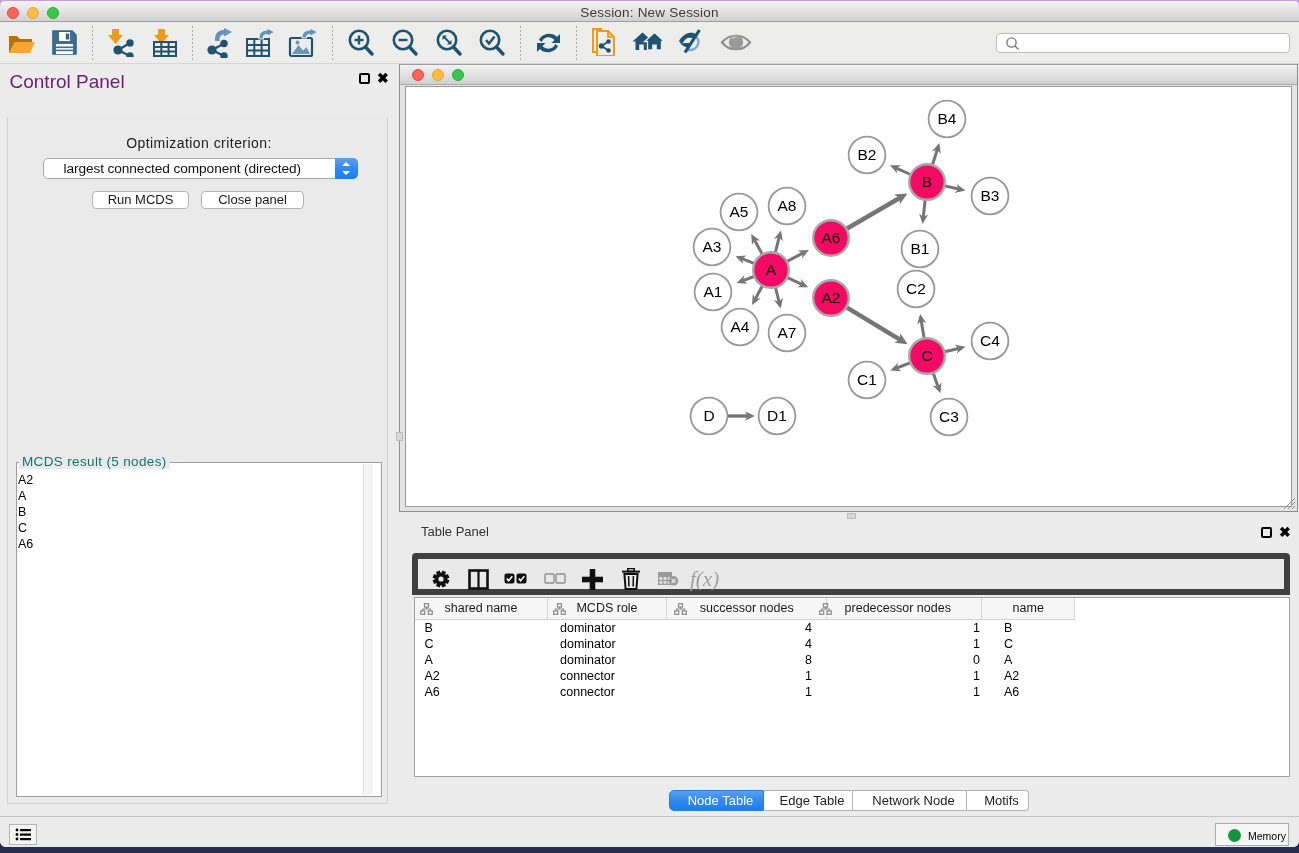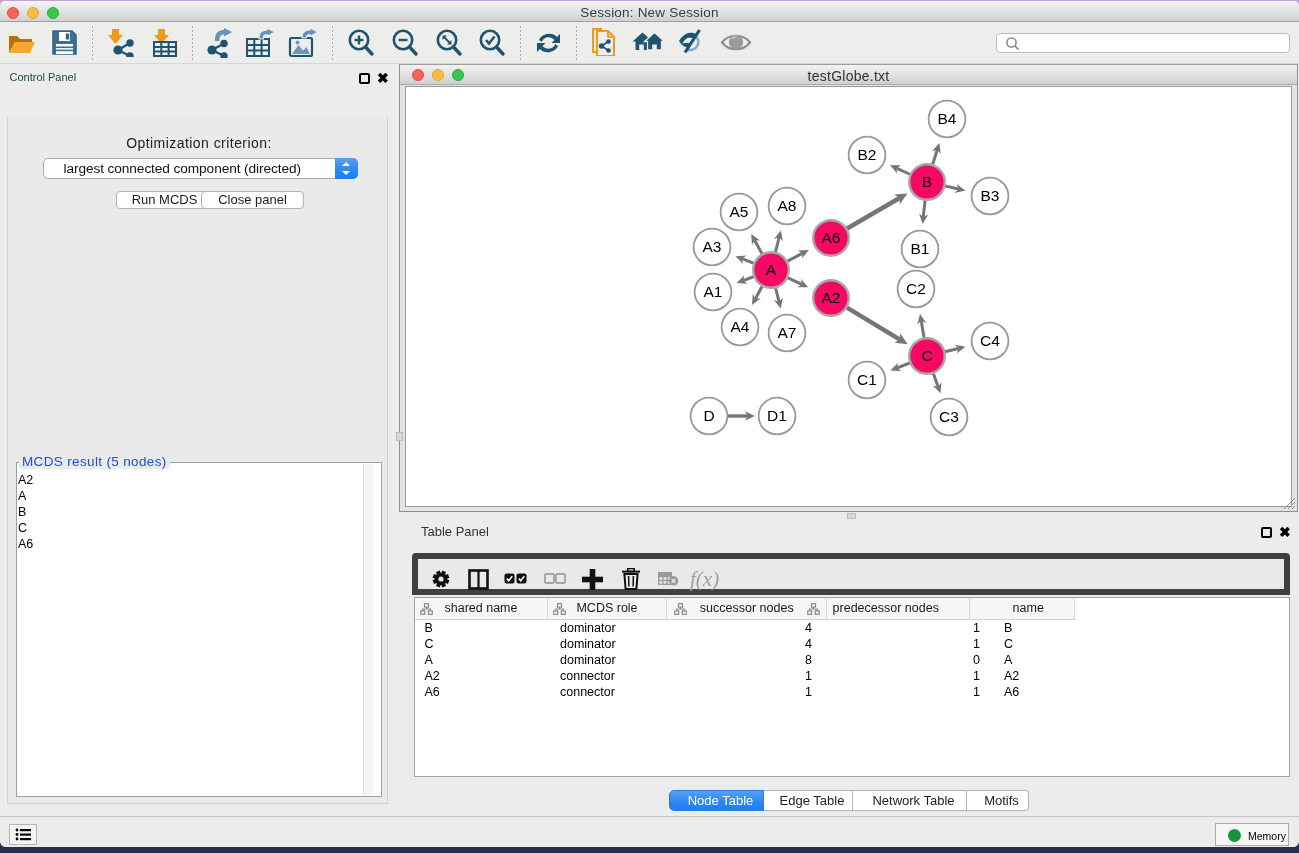--- a/index.html
+++ b/index.html
@@ -16,21 +16,21 @@
   font-size:13.5px; letter-spacing:0.2px; color:#3c3c3c; }
 .tl { position:absolute; top:6px; width:12px; height:12px; border-radius:50%; }
 #toolbar { position:absolute; left:0; top:22px; width:1299px; height:42px; background:#ededec; border-bottom:1px solid #d6d6d6;}
 .tsep { position:absolute; top:4px; height:34px; width:1px;
   background-image:linear-gradient(#aaa 50%, transparent 50%); background-size:1px 4px; }
 .ticon { position:absolute; top:5px; }
 #searchbox { position:absolute; left:996px; top:11px; width:294px; height:20px; background:#fff;
   border:1px solid #bcbcbc; border-radius:4px; }
 
 
-#cp-title { position:absolute; left:9.5px; top:71px; font-size:11px; color:#14532d; }
+#cp-title { position:absolute; left:9.5px; top:71px; font-size:19px; color:#701a75; }
 .winbtn-sq { position:absolute; width:11px; height:11px; border:2px solid #000; border-radius:2px; background:transparent; }
 .winbtn-x { position:absolute; font-size:14px; font-weight:bold; color:#000; line-height:11px; }
 #tabs { position:absolute; left:78px; top:97px; height:20px; display:flex; font-size:13px; }
 #tabs .tab { border:1px solid #b4b4b4; border-left:none; background:#fff; color:#222;
   text-align:center; line-height:19px; }
 #tabs .tab:first-child { border-left:1px solid #b4b4b4; border-radius:4px 0 0 4px; }
 #tabs .tab.sel { background:linear-gradient(#57a0f2,#2f87f0 55%,#1a7ef8); color:#fff;
   border-color:#2f7ae0; border-radius:0 5px 5px 0; }
 #panelbody { position:absolute; left:7px; top:117px; width:381px; height:687px;
   background:#eaeaea; border:1px solid #d2d2d2; border-top:none; }
@@ -41,21 +41,21 @@
   background:linear-gradient(#57a0f2,#2f87f0 55%,#1a7ef8); }
 #stepper:before { content:""; position:absolute; left:7px; top:4px; width:0; height:0;
   border:4.6px solid transparent; border-bottom:4.8px solid #fff; border-top:none; }
 #stepper:after { content:""; position:absolute; left:7px; bottom:4px; width:0; height:0;
   border:4.6px solid transparent; border-top:4.8px solid #fff; border-bottom:none; }
 .btn { position:absolute; height:18px; background:#fff; border:1px solid #b3b3b3; border-radius:4px;
   font-size:13px; color:#1a1a1a; text-align:center; line-height:16px; }
 #groupbox { position:absolute; left:16px; top:462px; width:366px; height:335px;
   border:1px solid #9f9f9f; background:#fff; }
 #grouptitle { position:absolute; left:19px; top:455px; height:14px; background:#eaeaea;
-  font-size:13.5px; letter-spacing:0.35px; color:#1d4ed8; padding:0 3px; line-height:14px; }
+  font-size:13.5px; letter-spacing:0.35px; color:#0f766e; padding:0 3px; line-height:14px; }
 #mcdslist { position:absolute; left:18px; top:472px; font-size:12.5px; color:#000; line-height:16px; }
 #gb-scroll { position:absolute; left:363px; top:464px; width:10px; height:331px; background:#f4f4f4;
   border-left:1px solid #e2e2e2; }
 
 
 #netwin { position:absolute; left:399px; top:64px; width:899px; height:448px;
   background:#e3e3e3; border:1px solid #8f8f8f; border-top:none; }
 #nettitle { position:absolute; left:0; top:0; width:897px; height:21px;
   background:linear-gradient(#f2f2f2,#dbdbdb 70%,#cfcfcf); border-top:1px solid #9f9f9f; border-bottom:1px solid #ababab; }
 #nettitle .title { position:absolute; left:0; right:0; top:3px; text-align:center; font-size:14px; letter-spacing:0.25px; color:#333; }
@@ -240,33 +240,32 @@
     </div>
   </div>
 
   <div id="cp-title">Control Panel</div>
   <div class="winbtn-sq" style="left:359px; top:73px;"></div>
   <div class="winbtn-x" style="left:377px; top:73px;">✖</div>
   <div id="panelbody"></div>
   <div id="optlabel">Optimization criterion:</div>
   <div id="dropdown">largest connected component (directed)</div>
   <div id="stepper"></div>
-  <div class="btn" style="left:92px; top:191px; width:97px;margin-left:24px;">Run MCDS</div>
+  <div class="btn" style="left:92px; top:191px; width:97px;">Run MCDS</div>
   <div class="btn" style="left:201px; top:191px; width:103px;">Close panel</div>
   <div id="groupbox"></div>
   <div id="gb-scroll"></div>
   <div id="grouptitle">MCDS result (5 nodes)</div>
   <div id="mcdslist">A2<br>A<br>B<br>C<br>A6</div>
 
   <div id="netwin">
     <div id="nettitle">
       <div class="tl" style="left:12px; top:4px; background:#f8645c; border:1px solid #e14942;"></div>
       <div class="tl" style="left:32px; top:4px; background:#fcbc40; border:1px solid #e0a435;"></div>
       <div class="tl" style="left:52px; top:4px; background:#35c84b; border:1px solid #2aaa40;"></div>
-      <div class="title">testGlobe.txt</div>
     </div>
     <div id="netcanvas"></div>
     <svg width="16" height="16" style="position:absolute;right:1px;bottom:1px" viewBox="0 0 16 16">
       <line x1="4" y1="15" x2="15" y2="4" stroke="#909090" stroke-width="1"></line>
       <line x1="8" y1="15" x2="15" y2="8" stroke="#909090" stroke-width="1"></line>
       <line x1="12" y1="15" x2="15" y2="12" stroke="#909090" stroke-width="1"></line>
     </svg>
   </div>
   <svg width="891" height="421" style="position:absolute;left:405px;top:86px">
 <line x1="357.2" y1="168.1" x2="349.6" y2="154.2" stroke="#757575" stroke-width="3"></line>
@@ -428,21 +427,21 @@
             </g>
           </svg>MCDS role</div>
       <div class="hcell" style="left:253px; width:158.5px;"><svg class="hico" width="13" height="12" viewBox="0 0 13 12" style="left:6px">
             <g fill="none" stroke="#8a8a8a" stroke-width="1.2">
               <rect x="4.5" y="0.7" width="4" height="3.4"></rect>
               <rect x="0.7" y="7.9" width="4" height="3.4"></rect>
               <rect x="8.3" y="7.9" width="4" height="3.4"></rect>
               <path d="M6.5 4.1 L6.5 6 M2.7 7.9 L2.7 6 L10.3 6 L10.3 7.9"></path>
             </g>
           </svg>successor nodes</div>
-      <div class="hcell" style="left:388px; width:166.5px;"><svg class="hico" width="13" height="12" viewBox="0 0 13 12" style="left:4px">
+      <div class="hcell" style="left:400px; width:166.5px;"><svg class="hico" width="13" height="12" viewBox="0 0 13 12" style="left:4px">
             <g fill="none" stroke="#8a8a8a" stroke-width="1.2">
               <rect x="4.5" y="0.7" width="4" height="3.4"></rect>
               <rect x="0.7" y="7.9" width="4" height="3.4"></rect>
               <rect x="8.3" y="7.9" width="4" height="3.4"></rect>
               <path d="M6.5 4.1 L6.5 6 M2.7 7.9 L2.7 6 L10.3 6 L10.3 7.9"></path>
             </g>
           </svg>predecessor nodes</div>
       <div class="hcell" style="left:579px; width:80.5px; padding-right:11px;">name</div>
     </div>
     <div class="tcell" <div="" style="left:9.5px;top:22px;">B</div>
@@ -467,21 +466,21 @@
 <div class="tcell" style="left:589px;top:70px;">A2</div>
 <div class="tcell" style="left:9.5px;top:86px;">A6</div>
 <div class="tcell" style="left:145px;top:86px;">connector</div>
 <div class="tcell" style="left:300px;top:86px;width:97px;text-align:right;">1</div>
 <div class="tcell" style="left:460px;top:86px;width:105px;text-align:right;">1</div>
 <div class="tcell" style="left:589px;top:86px;">A6</div>
   </div>
   <div id="bottabs">
     <div class="tab sel" style="width:95px">Node Table</div>
     <div class="tab" style="width:89px">Edge Table</div>
-    <div class="tab" style="width:114px">Network Table</div>
+    <div class="tab" style="width:114px">Network Node</div>
     <div class="tab" style="width:62px">Motifs</div>
   </div>
 
   <div id="statusbar">
     <div id="listbtn">
       <svg width="17" height="15" viewBox="0 0 17 15" style="position:absolute;left:5px;top:2px">
         <circle cx="2" cy="3" r="1.4" fill="#000"></circle>
           <rect x="5" y="2" width="11" height="2.2" fill="#000"></rect>
         <circle cx="2" cy="7.5" r="1.4" fill="#000"></circle>
           <rect x="5" y="6.5" width="11" height="2.2" fill="#000"></rect>

